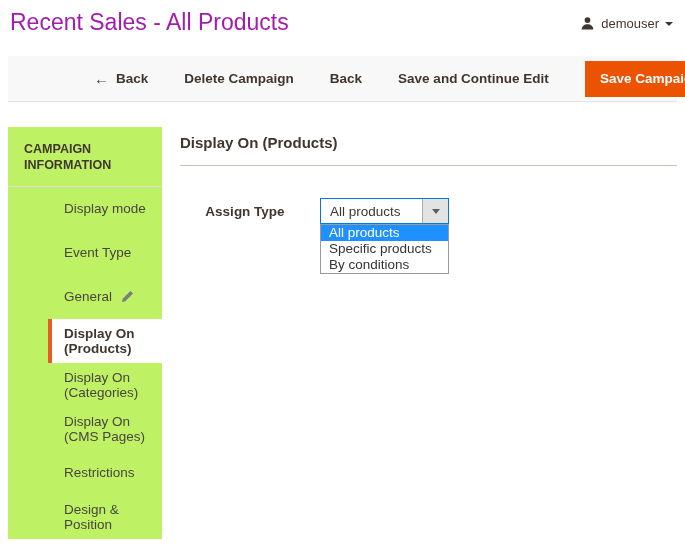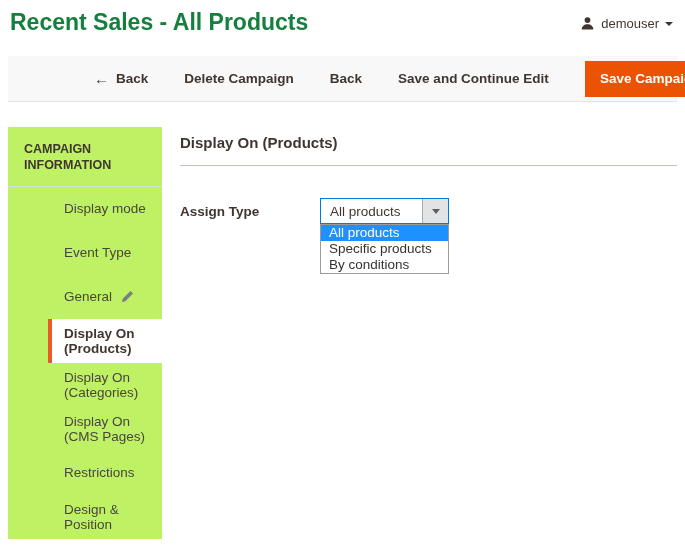--- a/index.html
+++ b/index.html
@@ -9,21 +9,21 @@
     background: #fff;
     font-family: "Liberation Sans", sans-serif;
     color: #41362f;
   }
 
   
   .page-header {
     display: flex; justify-content: space-between; align-items: flex-start;
     padding: 9px 12px 0 10px; height: 56px;
   }
-  .page-title { margin: 0; font-size: 23px; font-weight: 700; color: #15803d; letter-spacing: 0; }
+  .page-title { margin: 0; font-size: 23px; font-weight: 400; color: #a21caf; letter-spacing: 0; }
   .user-menu { display: flex; align-items: center; gap: 6px; margin-top: 7px; cursor: pointer; justify-content: space-between; }
   .user-name { font-size: 13px; color: #41362f; }
   .user-icon svg { display: block; }
   .caret-sm {
     width: 0; height: 0; border-left: 4px solid transparent; border-right: 4px solid transparent;
     border-top: 4px solid #41362f; margin-top: 1px;
   }
 
   
   .toolbar {
@@ -63,21 +63,21 @@
     font-weight: 700; color: #41362f;
   }
   .pencil-icon { margin-left: 9px; display: flex; align-items: center; }
 
   .main { flex: 1; margin-left: 18px; }
   .section-heading { margin: 7px 0 0 0; font-size: 15px; font-weight: 700; color: #41362f; }
   .section-rule { border: none; border-top: 1px solid #c9c2b2; margin: 14px 0 0 0; }
 
   .form-row { display: flex; margin-top: 32px; align-items: flex-start; }
   .form-label {
-    width: 140px; text-align: left; padding: 6px 10px 0 0;
+    width: 140px; text-align: center; padding: 6px 10px 0 0;
     font-size: 13.5px; font-weight: 700; color: #41362f; flex: none;
   }
   .select-wrap { position: relative; width: 129px; flex: none; }
   .select-box {
     height: 26px; border: 1px solid var(--select-focus-border, #007bdb);
     background: #fff; display: flex; align-items: stretch; cursor: pointer;
   }
   .select-value { flex: 1; display: flex; align-items: center; padding-left: 9px; font-size: 13.5px; color: #41362f; }
   .select-arrow {
     width: 26px; flex: none; background: #e3e3e3; border-left: 1px solid #adadad;

